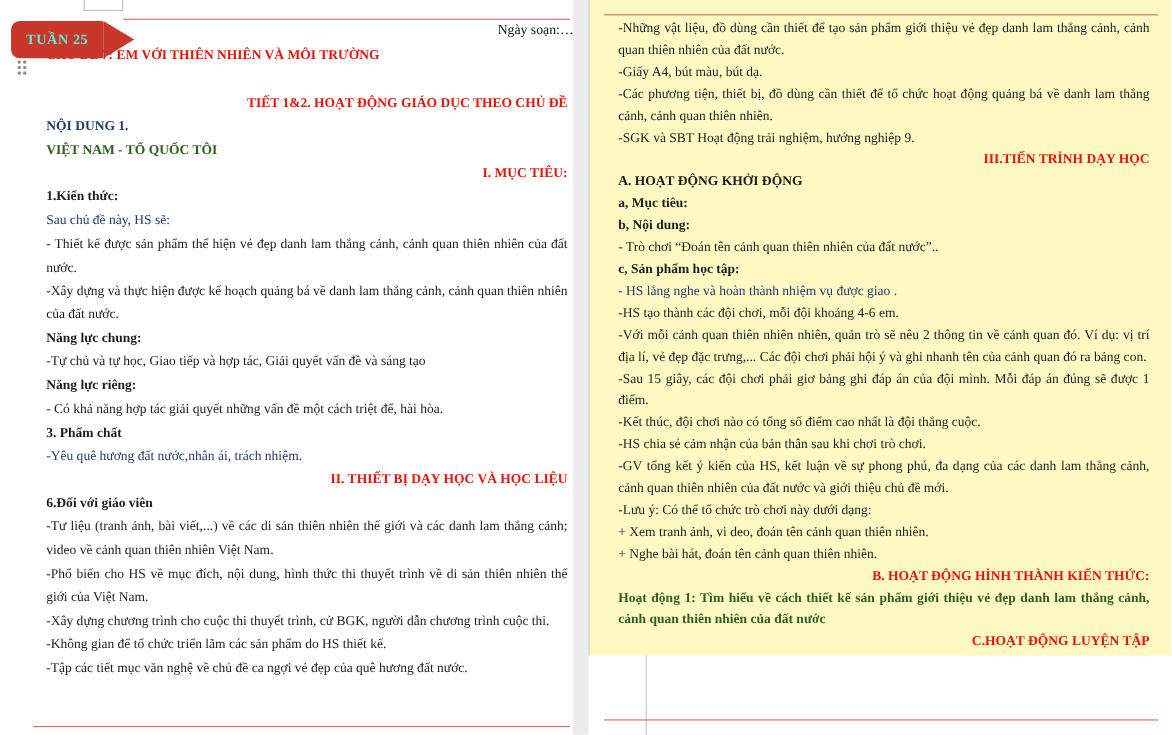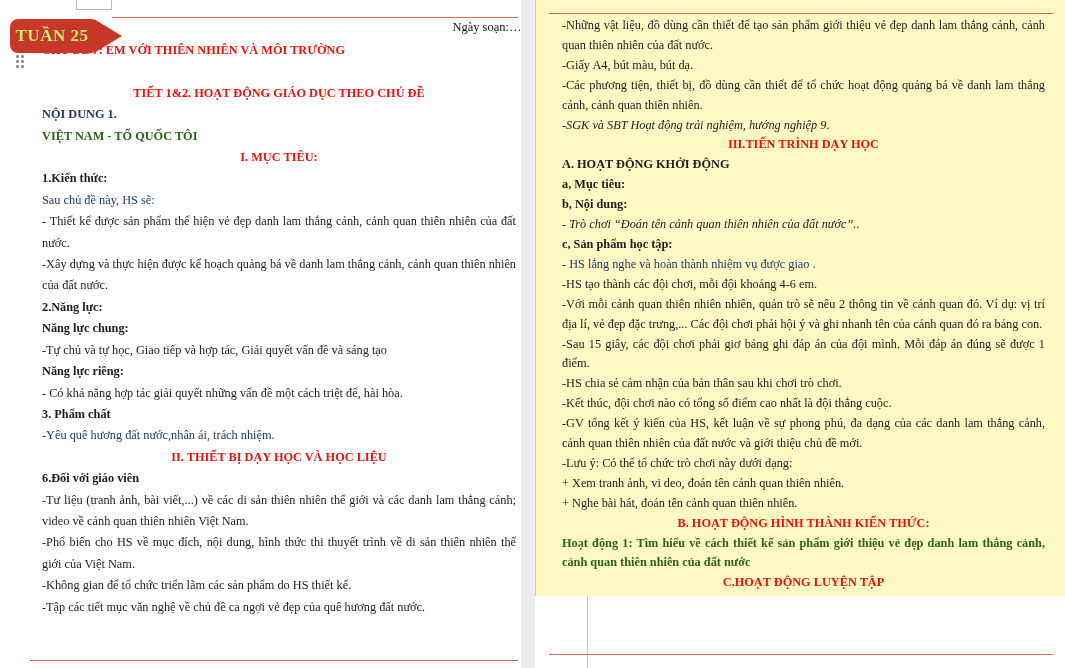--- a/index.html
+++ b/index.html
@@ -31,37 +31,37 @@
   .rl-right-top{left:13px;top:13px;width:504px;}
   .rl-right-bottom{left:13px;top:654px;width:504px;}
 
   
   p{margin:0;font-size:12.3px;color:var(--body-black);text-align:justify;}
   .page-left .content{position:absolute;left:42px;top:40px;width:474px;}
   .page-left .content p{line-height:21.4px;}
   .page-right .content{position:absolute;left:26px;top:16px;width:483px;}
   .page-right .content p{line-height:19.9px;}
   .b{font-weight:bold;}
-  .i{font-style:italic;}
-  .red{color:var(--heading-red);font-weight:bold;text-align:center;}
+  .i{}
+  .red{color:var(--heading-red);font-weight:bold;text-align:right;}
   .navy{color:var(--navy-blue);}
   .green{color:var(--heading-green);font-weight:bold;}
   .c{text-align:left;}
   .gap-sm{margin-top:0;}
 
   .ngay{position:absolute;right:3px;top:20px;width:250px;font-size:12.5px;color:#111;text-align:right;}
 
   
   .ribbon{position:absolute;left:10px;top:19px;width:120px;height:34px;cursor:default;}
   .ribbon-rect{position:absolute;left:0;top:0;width:84px;height:34px;background:var(--ribbon-red);
     border-radius:8px 2px 2px 8px;display:flex;align-items:center;justify-content:center;}
   .ribbon-arrow{position:absolute;left:84px;top:0;width:0;height:0;
     border-top:17px solid transparent;border-bottom:17px solid transparent;
     border-left:28px solid var(--ribbon-red);}
-  .ribbon-label{color:#bef264;font-weight:bold;font-size:17px;letter-spacing:.5px;}
+  .ribbon-label{color:#5eead4;font-weight:bold;font-size:13px;letter-spacing:.5px;}
 
   
   .dots{position:absolute;left:16px;top:55px;display:grid;grid-template-columns:5px 5px;grid-auto-rows:5px;width:12px;}
   .dot{width:2.6px;height:2.6px;border-radius:50%;background:#8c8c8c;}
 
   
   .artifact{position:absolute;left:76px;top:-4px;width:36px;height:14px;background:#fff;border:1px solid #bdbdbd;}
 </style>
 </head>
 <body>
@@ -75,31 +75,31 @@
         <p class="red b c">CHỦ ĐỀ 7: EM VỚI THIÊN NHIÊN VÀ MÔI TRƯỜNG</p>
         <p class="">&nbsp;</p>
         <p class="red b">TIẾT 1&amp;2. HOẠT ĐỘNG GIÁO DỤC THEO CHỦ ĐỀ</p>
         <p class="navy b">NỘI DUNG 1.</p>
         <p class="green b c gap-sm">VIỆT NAM - TỔ QUỐC TÔI</p>
         <p class="red b gap-sm">I. MỤC TIÊU:</p>
         <p class="b gap-sm">1.Kiến thức:</p>
         <p class="navy">Sau chủ đề này, HS sẽ:</p>
         <p class="">- Thiết kế được sản phẩm thể hiện vẻ đẹp danh lam thắng cảnh, cảnh quan thiên nhiên của đất nước.</p>
         <p class="">-Xây dựng và thực hiện được kế hoạch quảng bá về  danh lam thắng cảnh, cảnh quan thiên nhiên của đất nước.</p>
-        <p class="b">2.Năng lực:</p>
         <p class="b">Năng lực chung:</p>
         <p class="">-Tự chủ và tự học, Giao tiếp và hợp tác, Giải quyết vấn đề và sáng tạo</p>
         <p class="b">Năng lực riêng:</p>
         <p class="">- Có khả năng hợp tác giải quyết những vấn đề một cách triệt để, hài hòa.</p>
         <p class="b">3. Phẩm chất</p>
         <p class="navy">-Yêu quê hương đất nước,nhân ái, trách nhiệm.</p>
         <p class="red b">II. THIẾT BỊ DẠY HỌC VÀ HỌC LIỆU</p>
         <p class="b">6.Đối với giáo viên</p>
         <p class="">-Tư liệu (tranh ảnh, bài viết,...) về các di sản thiên nhiên thế giới và các danh lam thắng cảnh; video về cảnh quan thiên nhiên Việt Nam.</p>
         <p class="">-Phổ biến cho HS về  mục đích, nội dung, hình thức thi thuyết trình về  di sản thiên nhiên thế giới của Việt Nam.</p>
+        <p class="">-Xây dựng chương trình cho cuộc thi thuyết trình, cử BGK, người dẫn chương trình cuộc thi.</p>
         <p class="">-Không gian để tổ chức triển lãm các sản phẩm do HS thiết kế.</p>
         <p class="">-Tập các tiết mục văn nghệ về chủ đề   ca ngợi vẻ đẹp của quê hương đất nước.</p>
       </div>
     <div class="redline rl-left-bottom"></div>
   </div>
 
   <div class="page-gap"></div>
 
   <div class="page-right">
     <div class="redline rl-right-top"></div>
@@ -111,22 +111,22 @@
         <p class="red b">III.TIẾN TRÌNH DẠY HỌC</p>
         <p class="b">A. HOẠT ĐỘNG KHỞI ĐỘNG</p>
         <p class="b">a, Mục tiêu:</p>
         <p class="b">b, Nội dung:</p>
         <p class="i">- Trò chơi “Đoán tên cảnh quan thiên nhiên của đất nước”..</p>
         <p class="b">c, Sản phẩm học tập:</p>
         <p class="navy">- HS lắng nghe và hoàn thành nhiệm vụ được giao .</p>
         <p class="">-HS tạo thành các đội chơi, mỗi đội khoảng 4-6 em.</p>
         <p class="">-Với mỗi cảnh quan thiên nhiên nhiên, quản trò  sẽ nêu 2 thông tin về cảnh quan đó. Ví dụ: vị trí địa lí, vẻ đẹp đặc trưng,... Các đội chơi phải hội ý và ghi nhanh tên của cảnh quan đó ra bảng con.</p>
         <p class="">-Sau 15 giây, các đội chơi phải giơ bảng ghi đáp án của đội mình. Mỗi đáp án đúng sẽ được 1 điểm.</p>
+        <p class="">-Kết thúc, đội chơi nào có tổng số điểm cao nhất là đội thắng cuộc.</p>
         <p class="">-HS chia sẻ cảm nhận của bản thân sau khi chơi trò chơi.</p>
-        <p class="">-Kết thúc, đội chơi nào có tổng số điểm cao nhất là đội thắng cuộc.</p>
         <p class="">-GV tổng kết ý kiến của HS, kết luận về sự phong phú, đa dạng của các danh lam thắng cảnh, cảnh quan thiên nhiên của đất nước và giới thiệu chủ đề mới.</p>
         <p class="">-Lưu ý: Có thể tổ chức trò chơi này dưới dạng:</p>
         <p class="">+ Xem tranh ảnh, vi deo, đoán tên cảnh quan thiên nhiên.</p>
         <p class="">+ Nghe bài hát, đoán tên cảnh quan thiên nhiên.</p>
         <p class="red b">B. HOẠT ĐỘNG HÌNH THÀNH KIẾN THỨC:</p>
         <p class="green b">Hoạt động 1: Tìm hiểu về cách thiết kế sản phẩm giới thiệu vẻ đẹp danh lam thắng cảnh, cảnh quan thiên nhiên của đất nước</p>
         <p class="red b gap-sm">C.HOẠT ĐỘNG LUYỆN TẬP</p>
       </div>
     <div class="redline rl-right-bottom"></div>
   </div>

